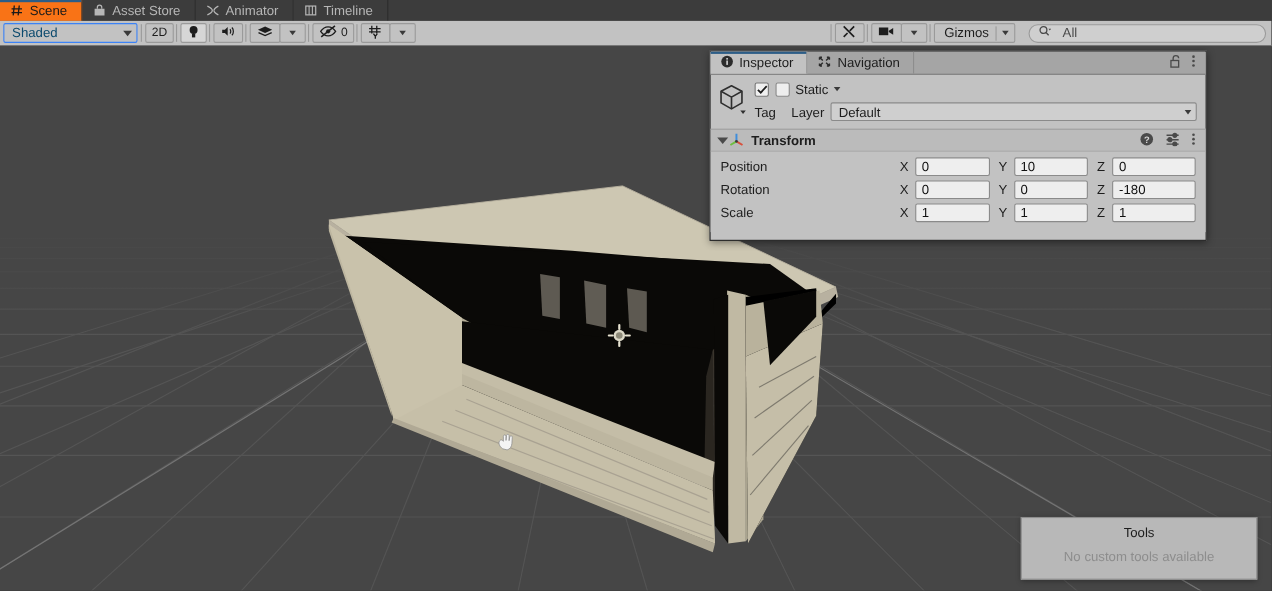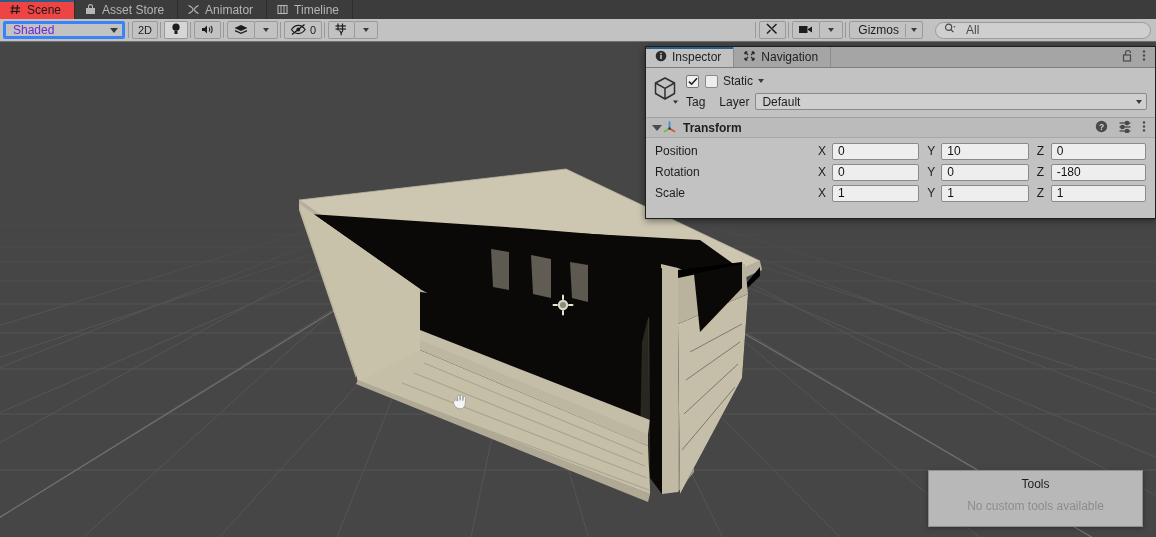--- a/index.html
+++ b/index.html
@@ -22,21 +22,21 @@
   .tab {
     display: flex; align-items: center; gap: 5px;
     padding: 0 13px 0 9px;
     font-size: 12px; color: #b6b6b6;
     background: #3c3c3c;
     border-right: 1px solid #2d2d2d;
     position: relative;
     cursor: default;
   }
   .tab.active {
-    background: #ef4444; color: #1b1b1b; text-align: center;
+    background: #f97316; color: #1b1b1b; text-align: center;
   }
   .tab.active::before {
     content: ""; position: absolute; left: 0; right: 0; top: 0; height: 2px;
     background: #2c5d87;
   }
   .tab .ticon { width: 13px; height: 13px; display:block; }
 
   
   .scenetoolbar {
     position: absolute; left: 0; top: 19px; width: 1156px; height: 23px;
@@ -51,23 +51,23 @@
     border-radius: 2px;
     display: flex; align-items: center; justify-content: center;
     color: #1d1d1d; font-size: 11px;
     padding: 0 5px;
     cursor: default;
     margin-right: -1px;
   }
   .tb-btn.light { background: #d6d6d6; }
   .tb-dd {
     height: 18px; width: 122px;
-    background: #c2c2c2; border: 3px solid #3b82f6; border-radius: 2px;
+    background: #c2c2c2; border: 1px solid #3b82f6; border-radius: 2px;
     display: flex; align-items: center; justify-content: space-between;
-    padding: 0 4px 0 7px; color: #6d28d9; font-size: 12px;
+    padding: 0 4px 0 7px; color: #0c4a6e; font-size: 12px;
     margin-left: 3px;
     cursor: default;
   }
   .tb-sep { width: 1px; height: 16px; background: #9a9a9a; margin: 0 3px; }
   .caret { width: 0; height: 0; border-left: 4px solid transparent; border-right: 4px solid transparent; border-top: 5px solid #3a3a3a; }
   .caret.sm { border-left-width:3.5px; border-right-width:3.5px; border-top-width:4.5px; }
   .tb-spacer { flex: 1; }
 
   .searchfield {
     height: 17px; width: 216px;
@@ -90,21 +90,21 @@
   
   .sceneview {
     position: absolute; left: 0; top: 42px; width: 1156px; height: 495px;
     background: #464646;
     overflow: hidden;
   }
   .sceneview svg { display: block; }
 
   
   .inspector {
-    position: absolute; left: 645px; top: 46px; width: 511px; height: 173px;
+    position: absolute; left: 645px; top: 46px; width: 452px; height: 173px;
     background: #c2c2c2;
     border: 1px solid #1d1d1d;
     box-shadow: 0 2px 7px rgba(0,0,0,.45);
   }
   .insp-tabbar {
     height: 21px; background: #a5a5a5;
     display: flex; align-items: stretch;
     border-bottom: 1px solid #7e7e7e;
     position: relative;
   }

